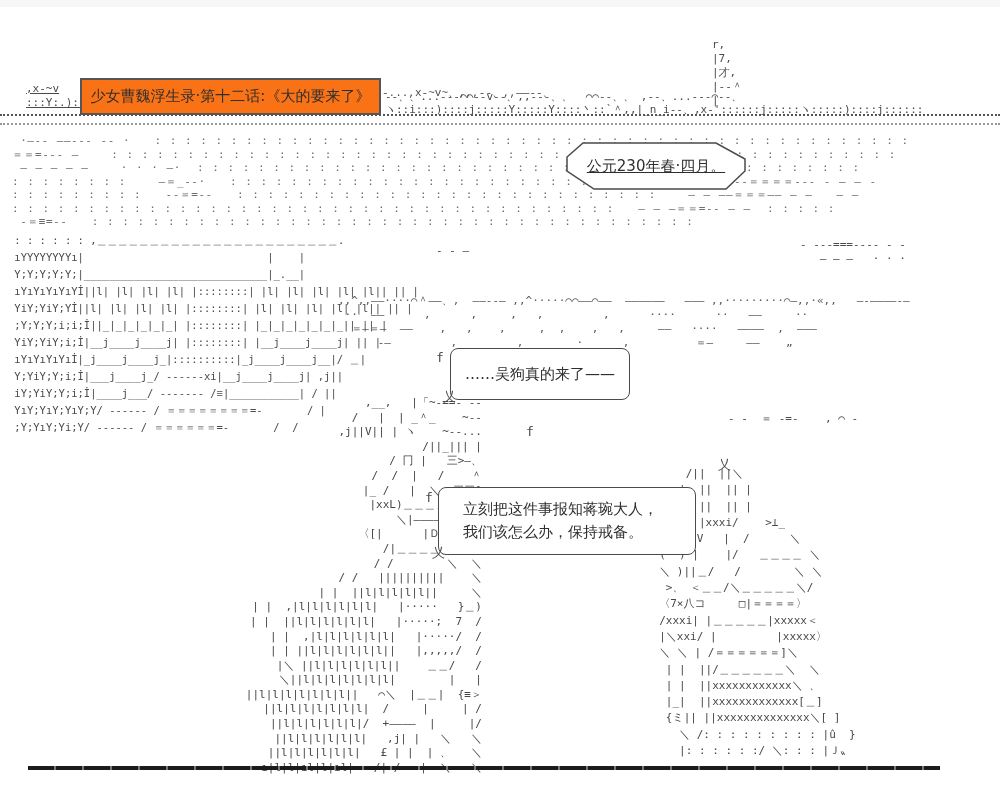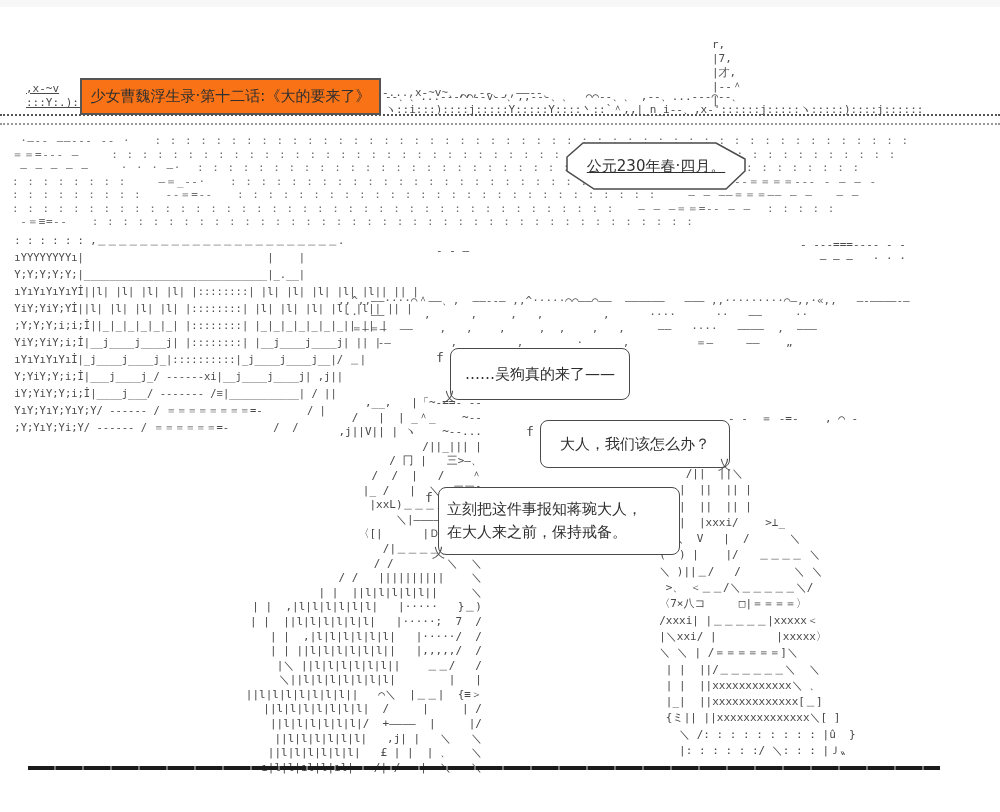--- a/index.html
+++ b/index.html
@@ -24,21 +24,21 @@
   
   .oct{position:absolute;z-index:6;}
   .oct svg{position:absolute;left:0;top:0;}
   .oct .txt{position:absolute;left:0;top:0;width:100%;height:100%;display:flex;
             align-items:center;justify-content:center;font-size:15px;color:#2f2f2f;text-decoration:underline;}
   
   .bubble{position:absolute;background:#fff;border:1.6px solid #4a4a4a;border-radius:8px;
           display:flex;align-items:center;justify-content:center;font-size:15px;
           color:#2f2f2f;z-index:6;}
   .bubble.multiline{flex-direction:column;align-items:flex-start;justify-content:center;
-          padding-left:8px;line-height:23px;}
+          padding-left:24px;line-height:23px;}
   .tail{position:absolute;font-family:"DejaVu Sans Mono",monospace;font-size:13px;
         color:#4a4a4a;z-index:7;}
   
   .ground{position:absolute;left:28px;top:766px;width:912px;height:4px;z-index:3;
           background:repeating-linear-gradient(90deg,#1b1b1b 0 26px,#777 26px 28px);}
 </style>
 </head>
 <body>
 
 <div id="page">
@@ -97,29 +97,26 @@
       -—         ,         ,        ·      ,          ＝–     ——    „</pre>
 
   <span class="tail" style="left:436px;top:350px;">f</span>
   <div class="bubble" style="left:450px;top:348px;width:178px;height:50px;">
     <span>……吴狗真的来了——</span>
   </div>
   <span class="tail" style="left:443px;top:388px;">乂</span>
 
   <pre class="aa aa-sm" style="left:728px;top:412px;">- -  ＝ -=-    , ⌒ -</pre>
   <span class="tail" style="left:526px;top:424px;">f</span>
-  <div class="bubble" style="left:540px;top:420px;width:188px;height:46px;">
-    <span>大人，我们该怎么办？</span>
-  </div>
   <span class="tail" style="left:718px;top:456px;">乂</span>
 
   <span class="tail" style="left:425px;top:490px;">f</span>
   <div class="bubble multiline" style="left:438px;top:487px;width:232px;height:66px;">
     <span>立刻把这件事报知蒋琬大人，</span>
-    <span>在大人来之前，保持戒备。</span>
+    <span>我们该怎么办，保持戒备。</span>
   </div>
   <span class="tail" style="left:432px;top:544px;">乂</span>
 
   <pre class="aa aa-fig" style="left:226px;top:396px;text-align:right;">        ,__,   |「~-==- --
        /   |  | _＾_    ~--
       ,j||V|| | ヽ    ~--...
       /||_||| |
      / 冂 |   三&gt;—、
     /  /  |   /    ＾
    |_ /   |  ＼ ≦三三]

